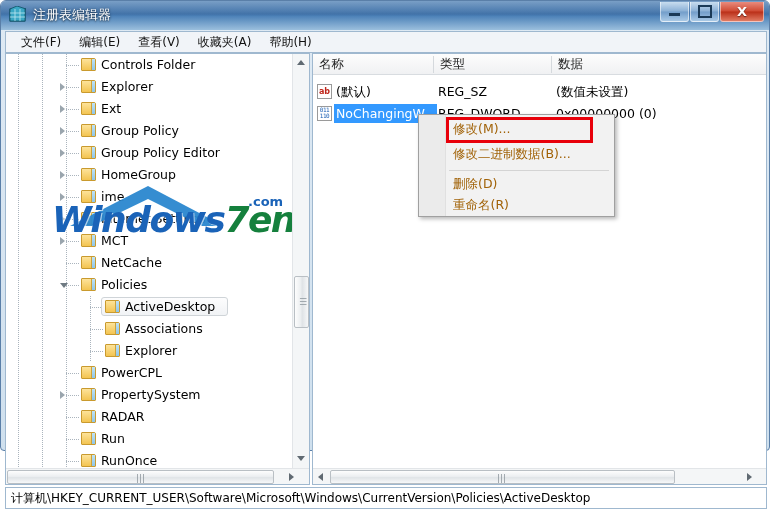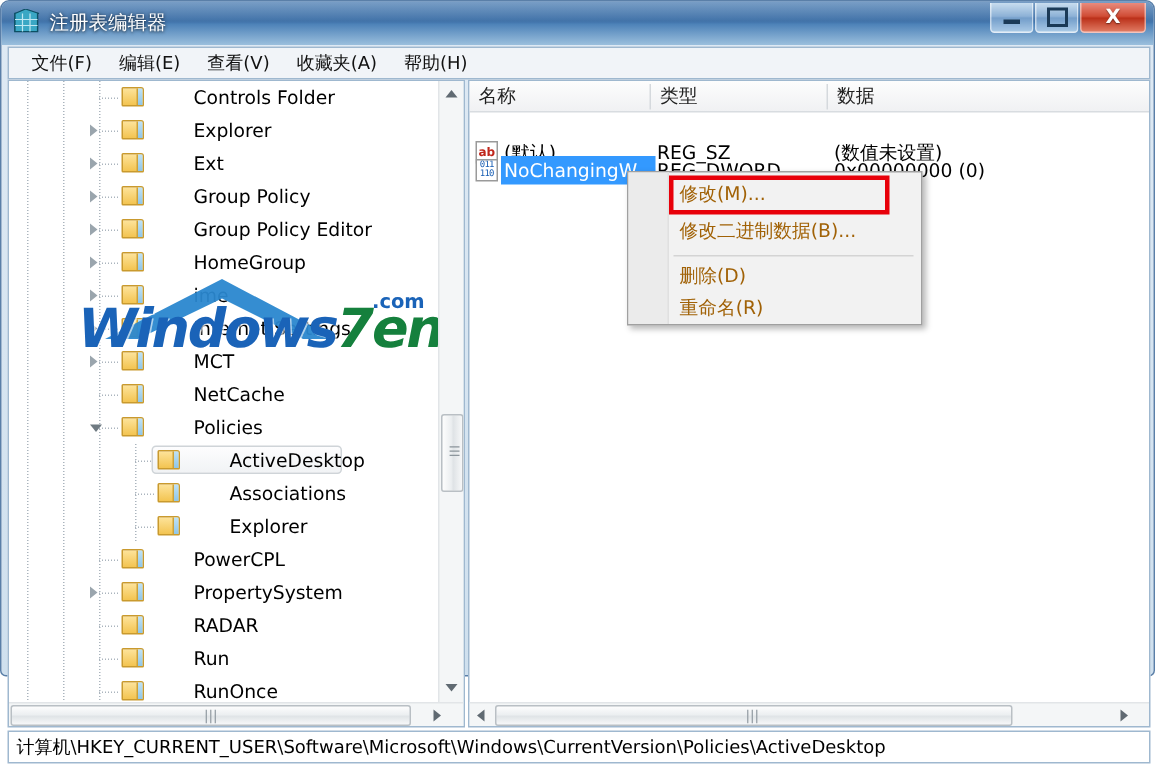--- a/index.html
+++ b/index.html
@@ -140,21 +140,21 @@
   .tree-row {
     position: relative;
     height: 22px;
     line-height: 22px;
     white-space: nowrap;
     font-size: 12.5px;
     color: #000;
     cursor: default;
     font-family: "DejaVu Sans", "Liberation Sans", sans-serif;
   }
-  .tree-label { position: absolute; top: 0; margin-left: 28px; }
+  .tree-label { position: absolute; top: 0; }
   .folder {
     position: absolute;
     top: 4px;
     width: 15px; height: 13px;
   }
   .folder .f-back {
     position: absolute; left:0; top:0; width: 15px; height: 13px;
     background: linear-gradient(180deg,#fde39a,#f3c451);
     border: 1px solid #c99a2e;
     box-sizing: border-box;
@@ -694,21 +694,21 @@
 
   <div id="list-panel">
     <div id="list-header">
       <div class="col-head" style="left:0px;width:120px;">名称</div>
       <div class="col-sep" style="left:120px;"></div>
       <div class="col-head" style="left:121px;width:117px;">类型</div>
       <div class="col-sep" style="left:238px;"></div>
       <div class="col-head" style="left:239px;width:200px;">数据</div>
     </div>
 
-    <div class="list-row" style="top:27px;margin-top:10px;">
+    <div class="list-row" style="top:27px;">
       <div class="val-icon">
         <div class="icon-sz">ab</div>
       </div>
       <div class="cell" style="left:23px;">(默认)</div>
       <div class="cell" style="left:125px;">REG_SZ</div>
       <div class="cell" style="left:243px;">(数值未设置)</div>
     </div>
 
     <div class="list-row" style="top:49px;">
       <div class="val-icon">

